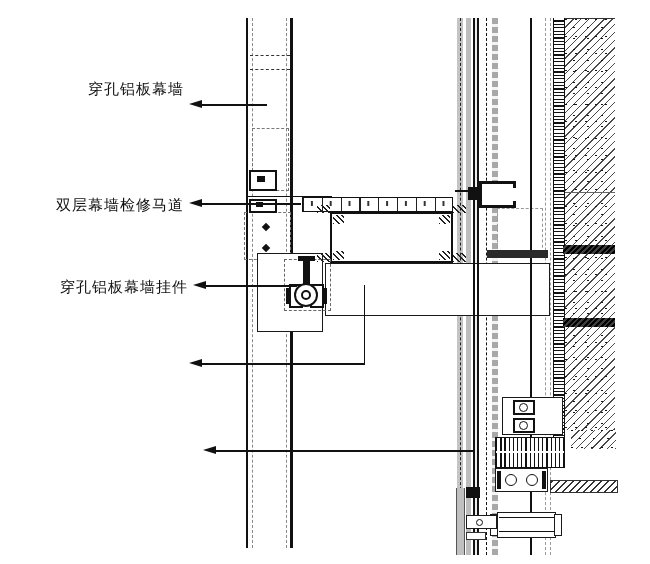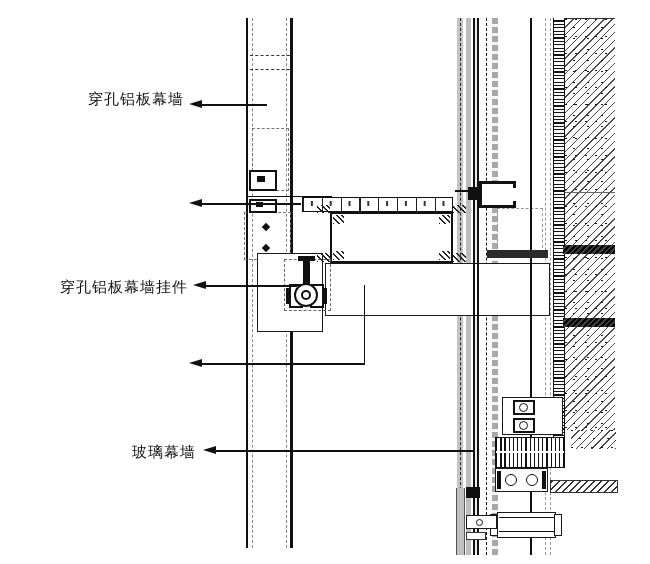--- a/index.html
+++ b/index.html
@@ -59,36 +59,36 @@
     background-size:18.8px 5px,auto;
     background-position:0 3px,0 0;
     background-repeat:repeat-x,repeat;
   }
 </style>
 </head>
 <body>
 
 <div id="canvas">
 
-  <div class="lbl" style="top:90px;width:184px;text-align:right;">穿孔铝板幕墙</div>
+  <div class="lbl" style="top:80px;width:184px;text-align:right;">穿孔铝板幕墙</div>
   <div class="arrow" style="left:189px;top:100px;"></div>
   <div class="leader" style="left:200px;top:104px;width:67px;"></div>
 
+  <div class="lbl" style="top:196px;width:184px;">双层幕墙检修马道</div>
   <div class="arrow" style="left:189px;top:199px;"></div>
   <div class="leader" style="left:200px;top:203px;width:101px;"></div>
 
   <div class="lbl" style="top:278px;width:188px;">穿孔铝板幕墙挂件</div>
   <div class="arrow" style="left:193px;top:281px;"></div>
   <div class="leader" style="left:204px;top:285px;width:93px;"></div>
 
   <div class="arrow" style="left:189px;top:359px;"></div>
   <div class="leader" style="left:200px;top:363px;width:165px;"></div>
   <div class="vleader" style="left:363.5px;top:285px;height:79px;"></div>
 
-  <div class="lbl" style="top:443px;width:196px;">玻璃幕墙</div>
   <div class="arrow" style="left:203px;top:446px;"></div>
   <div class="leader" style="left:214px;top:450px;width:260px;"></div>
 
   <div class="abs solid" style="left:246px;top:18px;width:2px;height:530px;z-index:2;"></div>
   <div class="abs vdash" style="left:252px;top:18px;width:1px;height:530px;z-index:1;"></div>
   <div class="abs solid" style="left:290px;top:18px;width:2.5px;height:530px;z-index:2;"></div>
   <div class="abs vdash" style="left:286px;top:18px;width:1px;height:530px;z-index:1;"></div>
 
   <div class="abs" style="left:250px;top:55px;width:40px;height:0;border-top:1.6px dashed #333;z-index:2;"></div>
   <div class="abs" style="left:250px;top:69px;width:40px;height:0;border-top:1.6px dashed #333;z-index:2;"></div>

